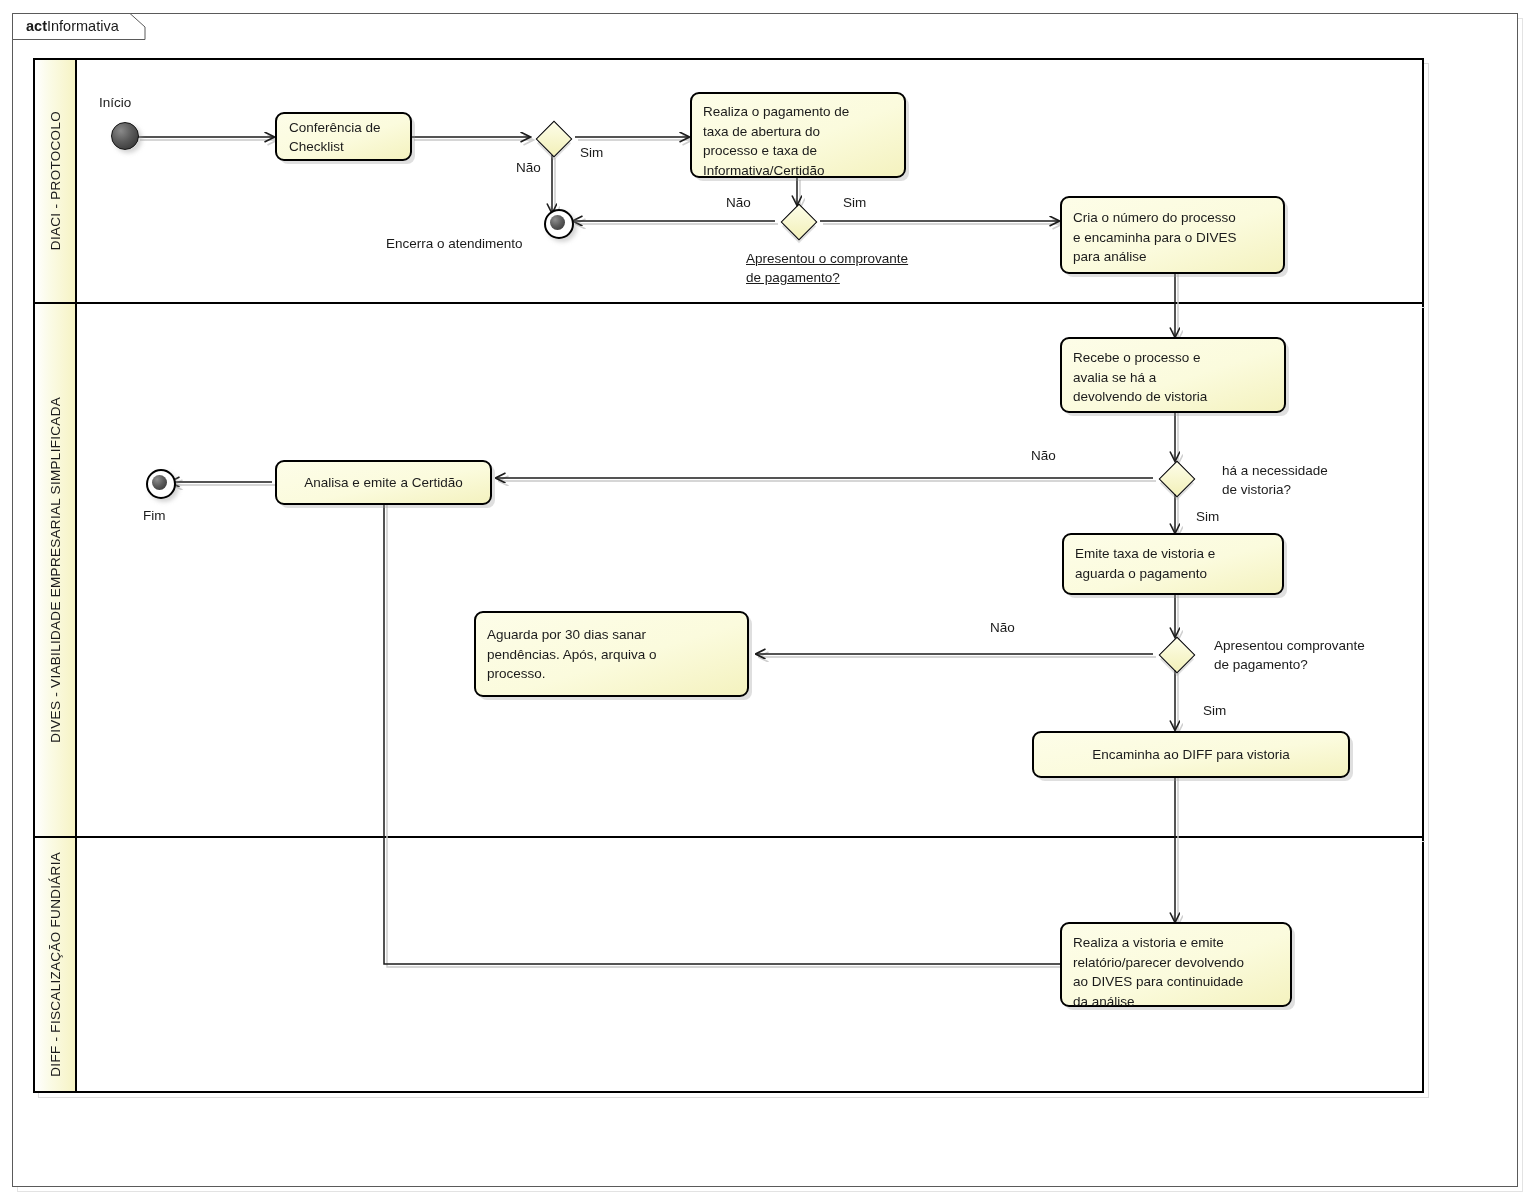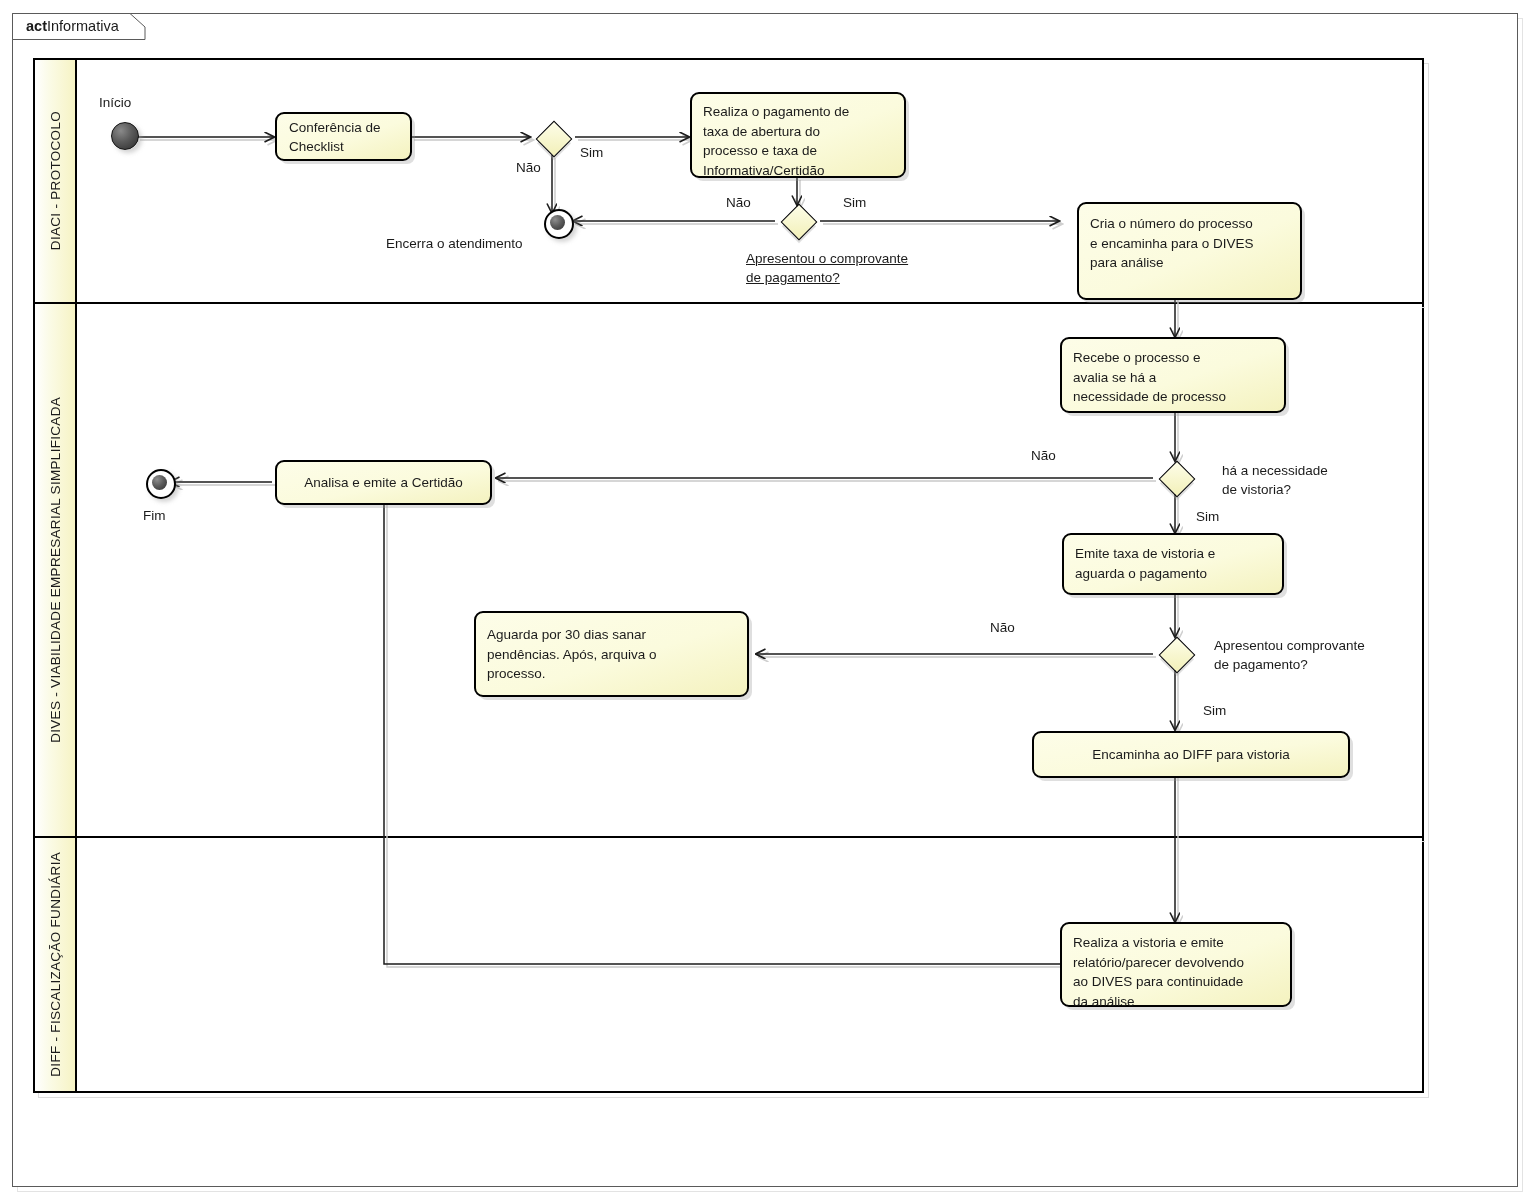--- a/index.html
+++ b/index.html
@@ -199,30 +199,30 @@
   <div class="lbl" style="left:386px;top:234px;">Encerra o atendimento</div>
 
   <div class="dec" style="left:776px;top:205px;">
       <i></i>
     </div>
   <div class="lbl" style="left:726px;top:193px;">Não</div>
   <div class="lbl" style="left:843px;top:193px;">Sim</div>
   <div class="lbl" style="left:746px;top:249px;text-decoration:underline;">Apresentou o comprovante
 de pagamento?</div>
 
-  <div class="node" style="left:1060px;top:202px;width:225px;height:98px;margin-left:17px;">
+  <div class="node" style="left:1060px;top:196px;width:225px;height:78px;">
     <div class="t" style="white-space:pre-line;top:10px;">Cria o número do processo
 e encaminha para o DIVES
 para análise</div>
   </div>
 
   <div class="node" style="left:1060px;top:337px;width:226px;height:76px;">
     <div class="t" style="white-space:pre-line;top:9px;">Recebe o processo e
 avalia se há a
-necessidade de processo</div>
+devolvendo de vistoria</div>
   </div>
 
   <div class="dec" style="left:1154px;top:462px;">
       <i></i>
     </div>
   <div class="lbl" style="left:1222px;top:461px;">há a necessidade
 de vistoria?</div>
   <div class="lbl" style="left:1031px;top:446px;">Não</div>
   <div class="lbl" style="left:1196px;top:507px;">Sim</div>
 

